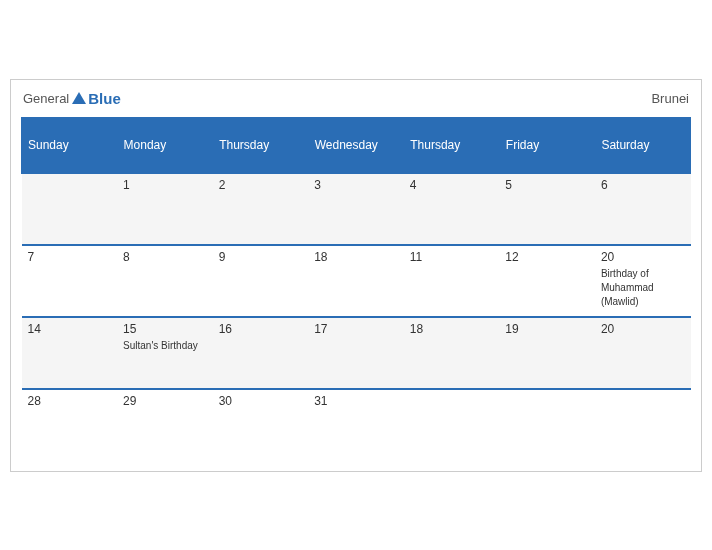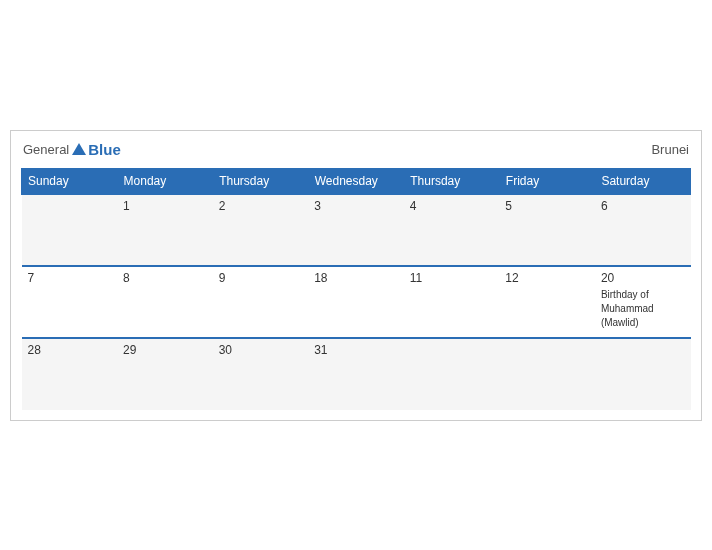--- a/index.html
+++ b/index.html
@@ -65,21 +65,21 @@
     .calendar-grid {
       width: 100%;
       border-collapse: collapse;
     }
     .calendar-grid th {
       background: #2a6db5;
       color: #fff;
       font-size: 12px;
       font-weight: normal;
       text-align: left;
-      padding: 5px 6px;
+      padding: 20px 6px;
       border: 1px solid #2a6db5;
     }
     .calendar-grid td {
       width: calc(100% / 7);
       vertical-align: top;
       padding: 4px 6px;
       font-size: 12px;
       color: #333;
       height: 72px;
       border: none;
@@ -178,20 +178,41 @@
           <td>
             <span class="day-number">11</span>
           </td>
           <td>
             <span class="day-number">12</span>
           </td>
           <td><span class="day-number">20</span><span class="event-text">Birthday of Muhammad (Mawlid)</span></td>
         </tr>
         <tr>
           <td>
+            <span class="day-number">14</span>
+          </td>
+          <td><span class="day-number">15</span><span class="event-text">Sultan's Birthday</span></td>
+          <td>
+            <span class="day-number">16</span>
+          </td>
+          <td>
+            <span class="day-number">17</span>
+          </td>
+          <td>
+            <span class="day-number">18</span>
+          </td>
+          <td>
+            <span class="day-number">19</span>
+          </td>
+          <td>
+            <span class="day-number">20</span>
+          </td>
+        </tr>
+        <tr>
+          <td>
             <span class="day-number">28</span>
           </td>
           <td>
             <span class="day-number">29</span>
           </td>
           <td>
             <span class="day-number">30</span>
           </td>
           <td>
             <span class="day-number">31</span>

